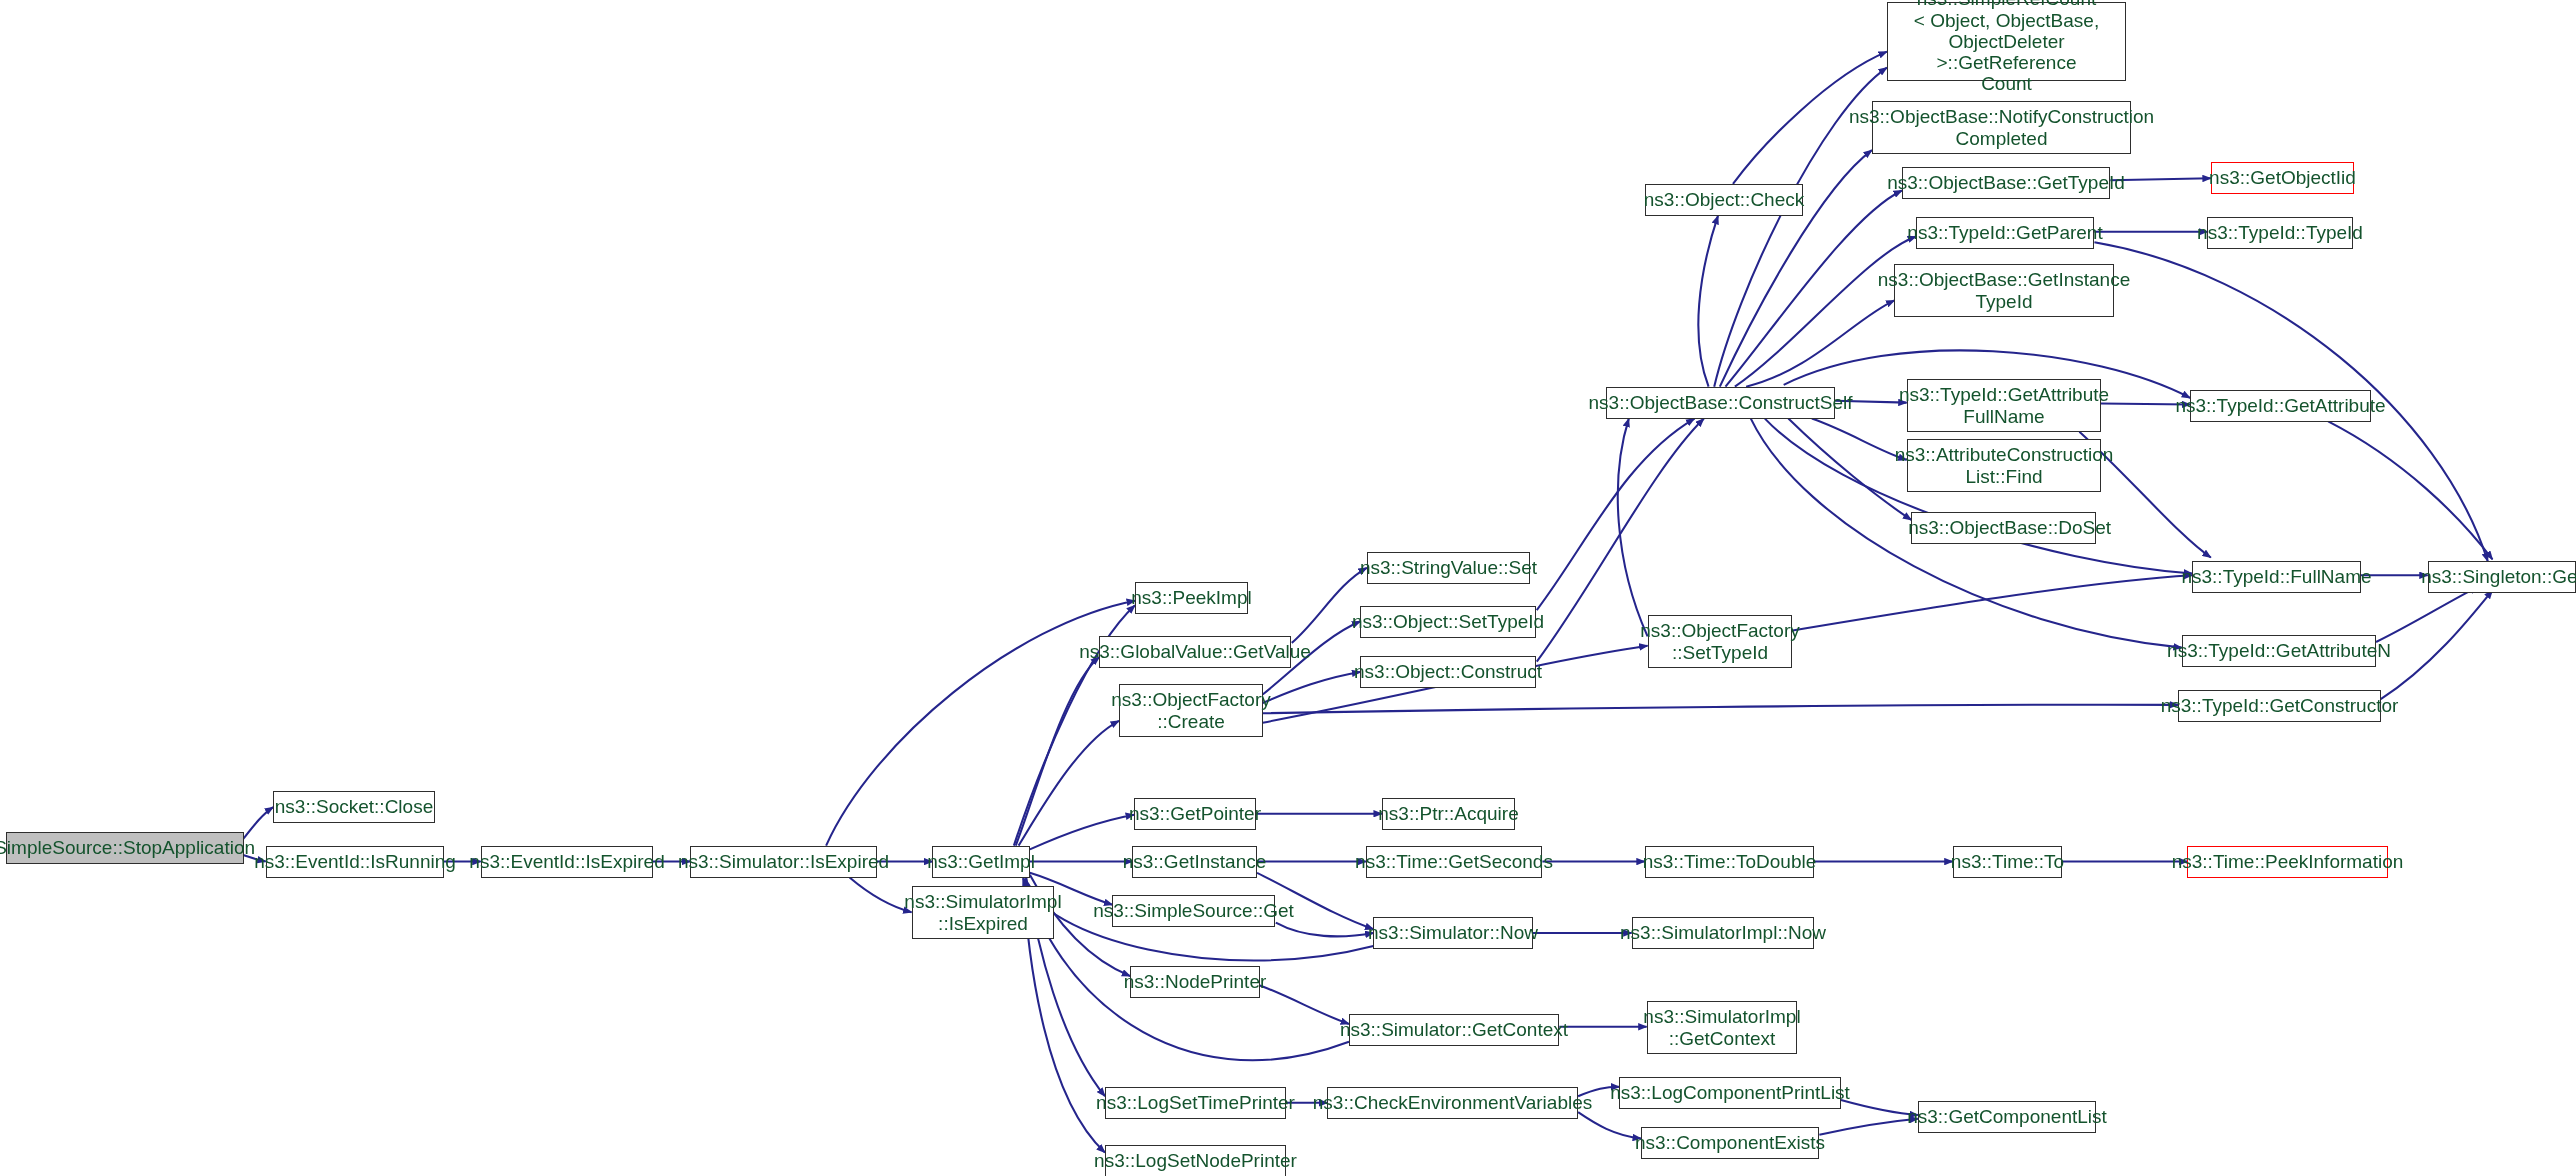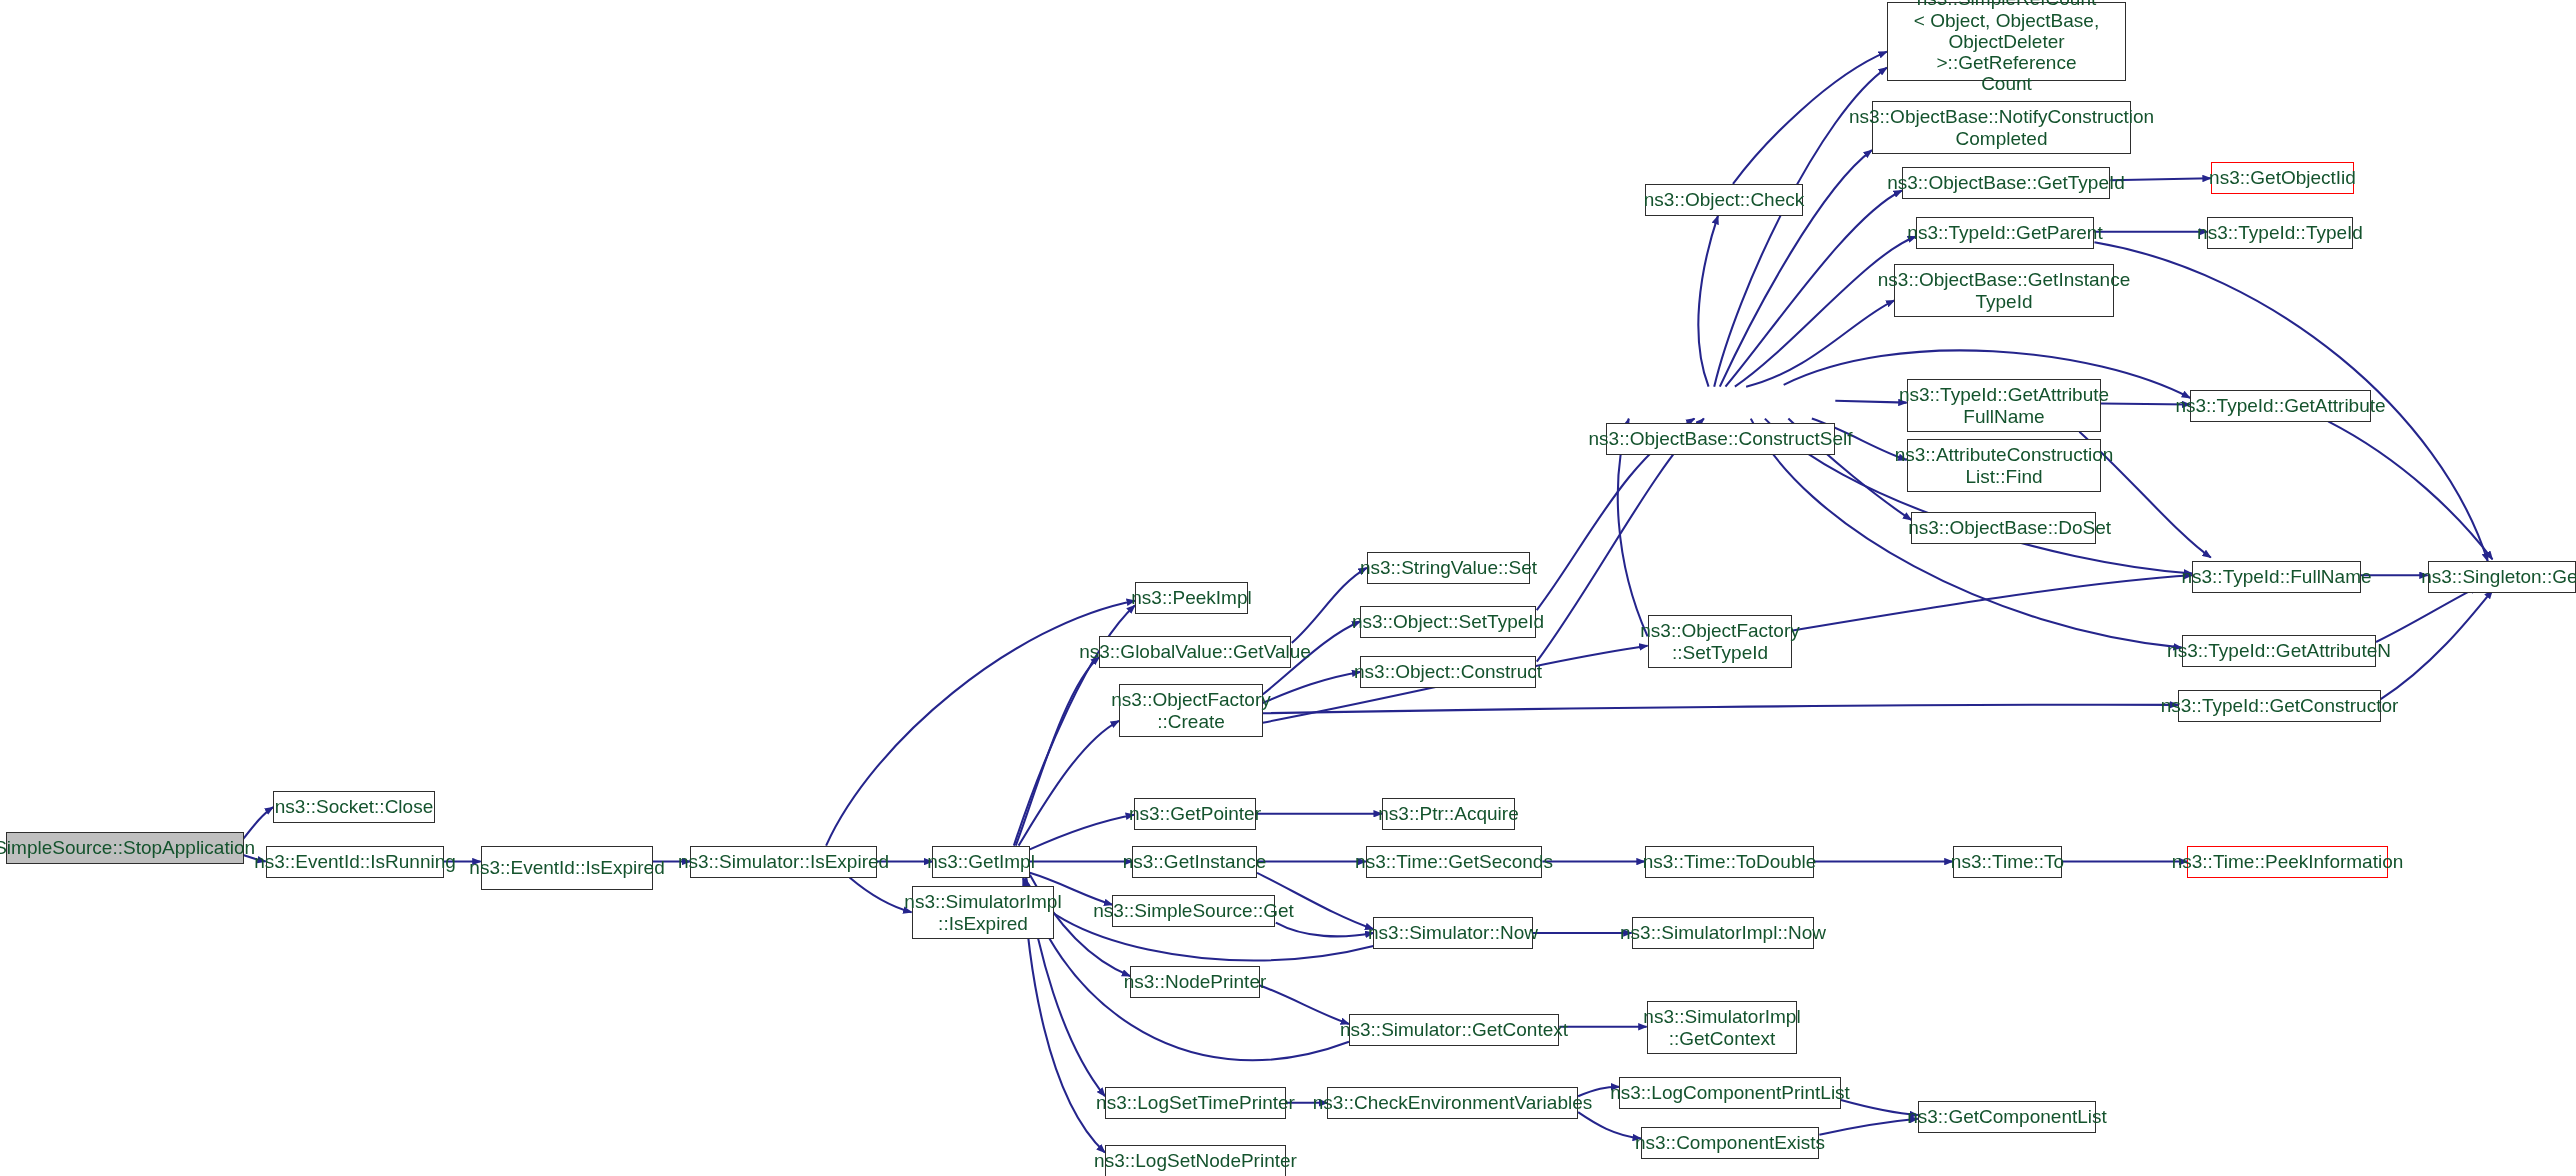--- a/index.html
+++ b/index.html
@@ -93,21 +93,21 @@
   <div id="node-layer">
       <div class="node root" style="left: 5.6px; top: 832px; width: 238px; height: 32px;">
         <span>SimpleSource::StopApplication</span>
       </div>
       <div class="node" style="left: 273px; top: 791px; width: 162px; height: 32px;">
         <span>ns3::Socket::Close</span>
       </div>
       <div class="node" style="left: 266px; top: 846px; width: 178px; height: 32px;">
         <span>ns3::EventId::IsRunning</span>
       </div>
-      <div class="node" style="left: 481px; top: 846px; width: 172px; height: 44px; align-items: center;">
+      <div class="node" style="left: 481px; top: 846px; width: 172px; height: 32px; align-items: center;">
         <span>ns3::EventId::IsExpired</span>
       </div>
       <div class="node" style="left: 690px; top: 846px; width: 187px; height: 32px;">
         <span>ns3::Simulator::IsExpired</span>
       </div>
       <div class="node" style="left: 932px; top: 846px; width: 98px; height: 32px;">
         <span>ns3::GetImpl</span>
       </div>
       <div class="node" style="left: 912px; top: 886px; width: 142px; height: 53px;">
         <span>ns3::SimulatorImpl
@@ -161,21 +161,21 @@
       </div>
       <div class="node" style="left: 1349px; top: 1014px; width: 210px; height: 32px;">
         <span>ns3::Simulator::GetContext</span>
       </div>
       <div class="node" style="left: 1327px; top: 1087px; width: 251px; height: 32px;">
         <span>ns3::CheckEnvironmentVariables</span>
       </div>
       <div class="node" style="left: 1645px; top: 184px; width: 158px; height: 32px;">
         <span>ns3::Object::Check</span>
       </div>
-      <div class="node" style="left: 1606px; top: 387px; width: 229px; height: 32px; margin-top: 36px;">
+      <div class="node" style="left: 1606px; top: 387px; width: 229px; height: 32px;">
         <span>ns3::ObjectBase::ConstructSelf</span>
       </div>
       <div class="node" style="left: 1648px; top: 615px; width: 144px; height: 53px;">
         <span>ns3::ObjectFactory
 ::SetTypeId</span>
       </div>
       <div class="node" style="left: 1645px; top: 846px; width: 169px; height: 32px;">
         <span>ns3::Time::ToDouble</span>
       </div>
       <div class="node" style="left: 1632px; top: 917px; width: 182px; height: 32px;">

